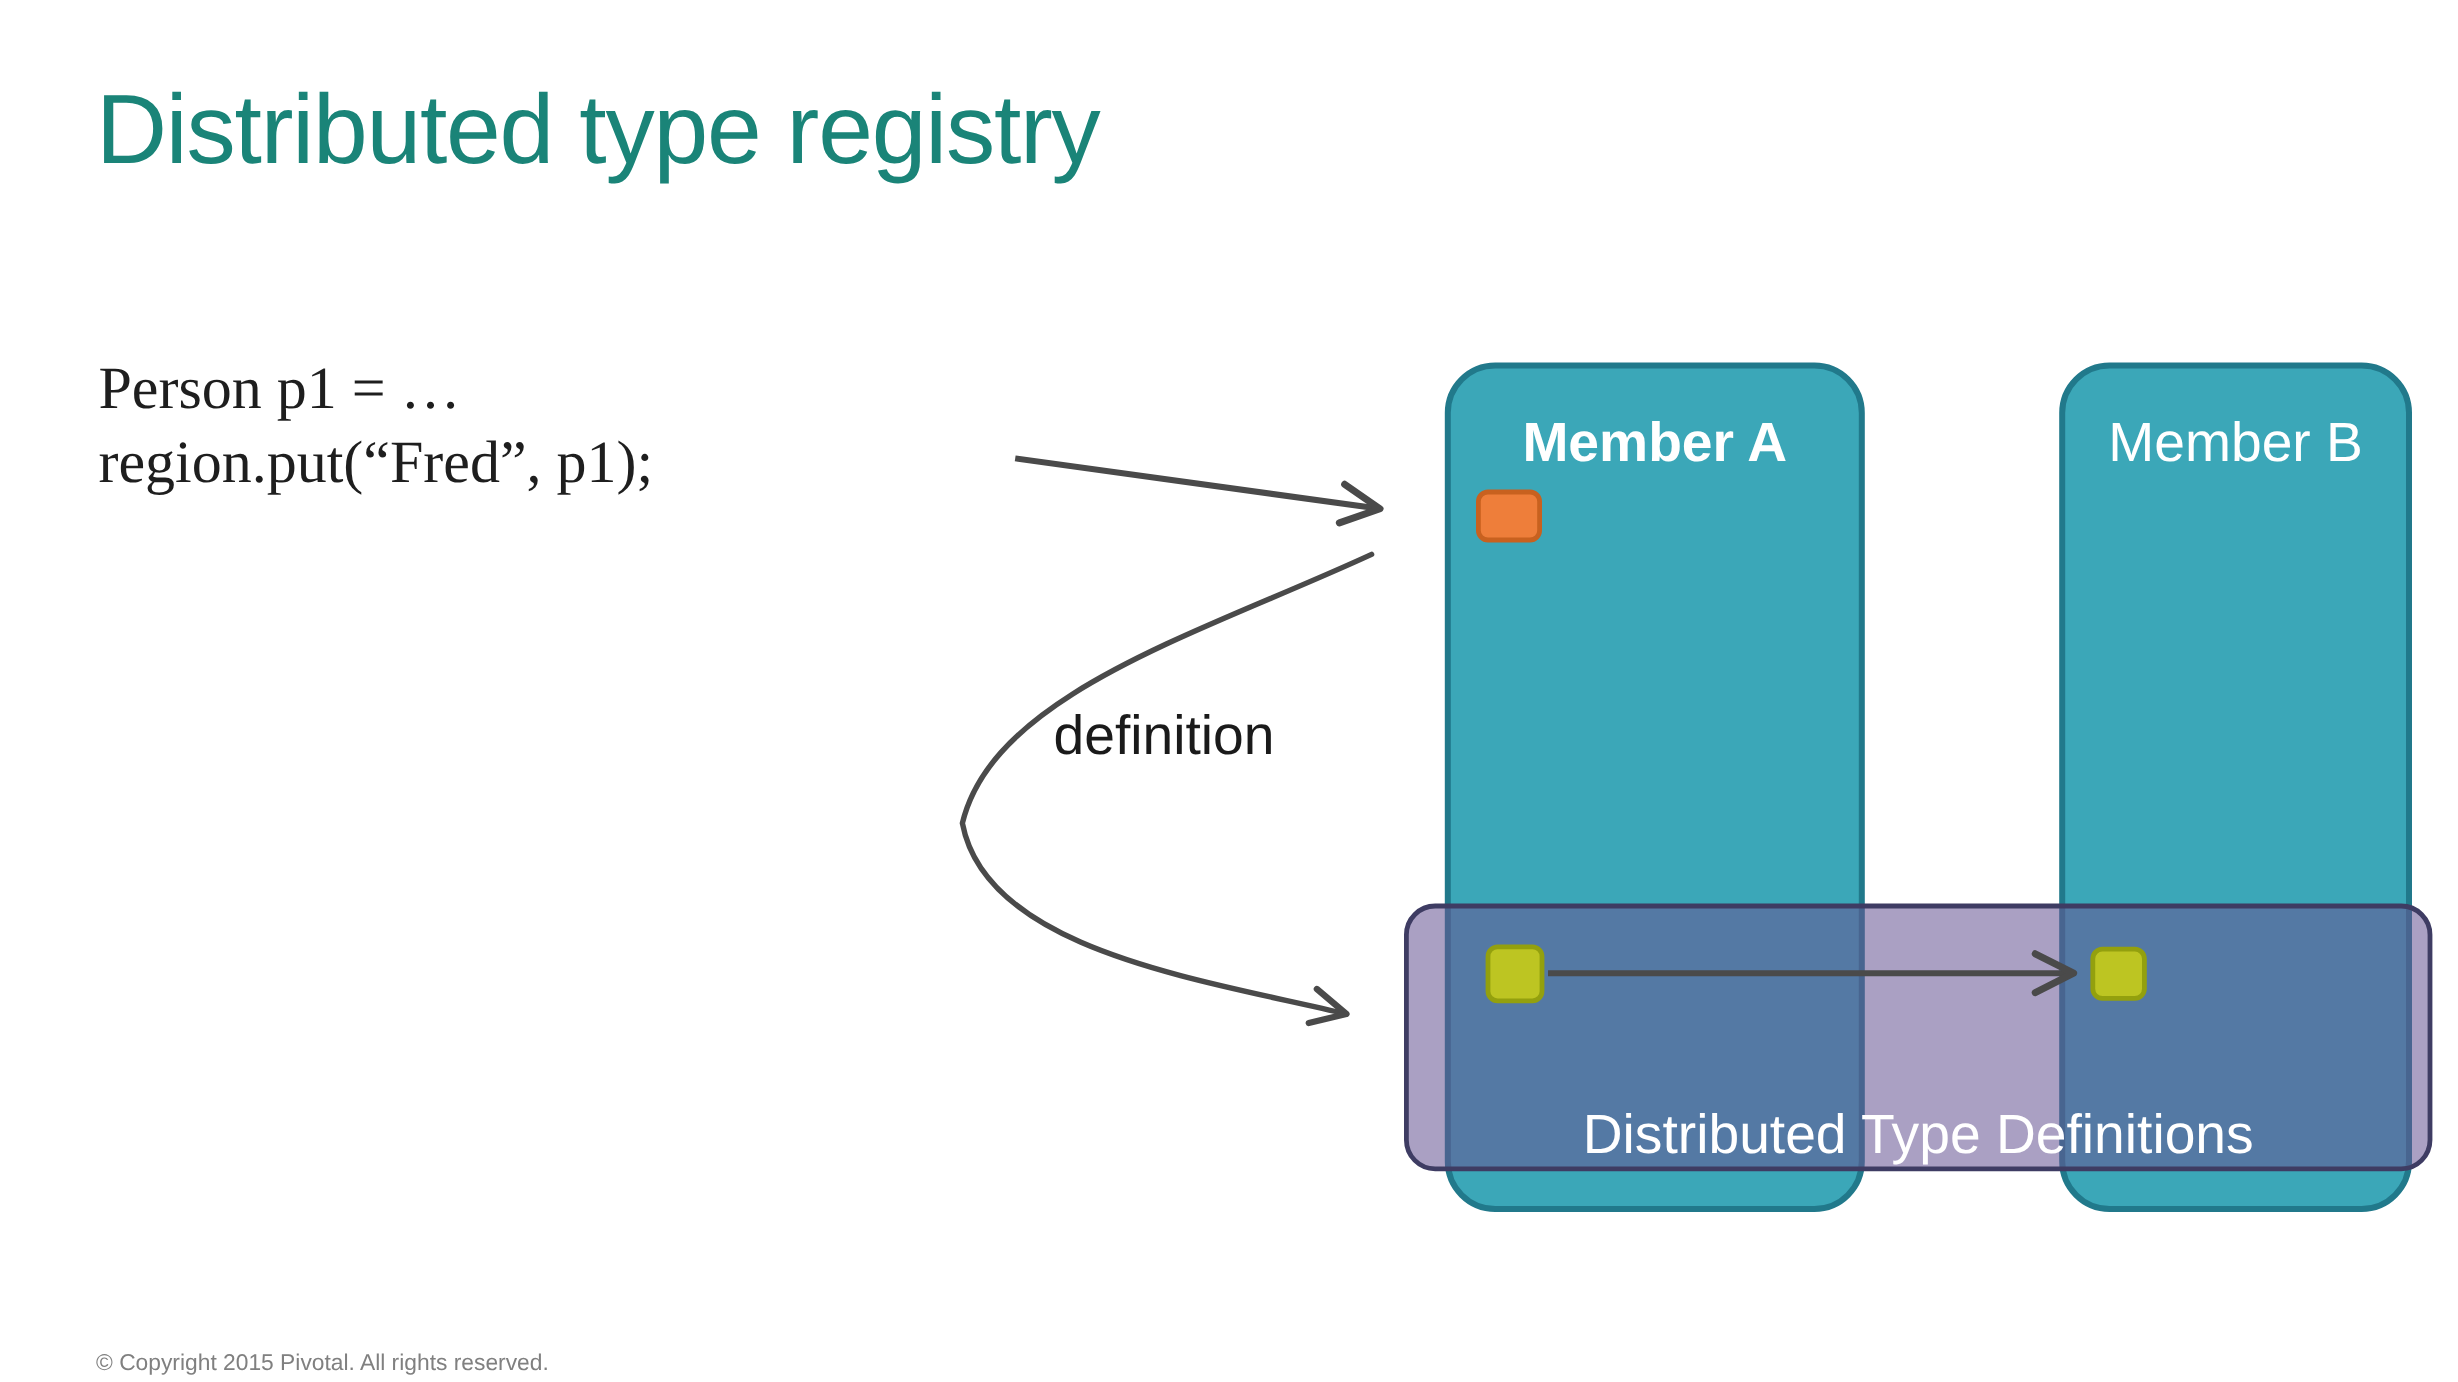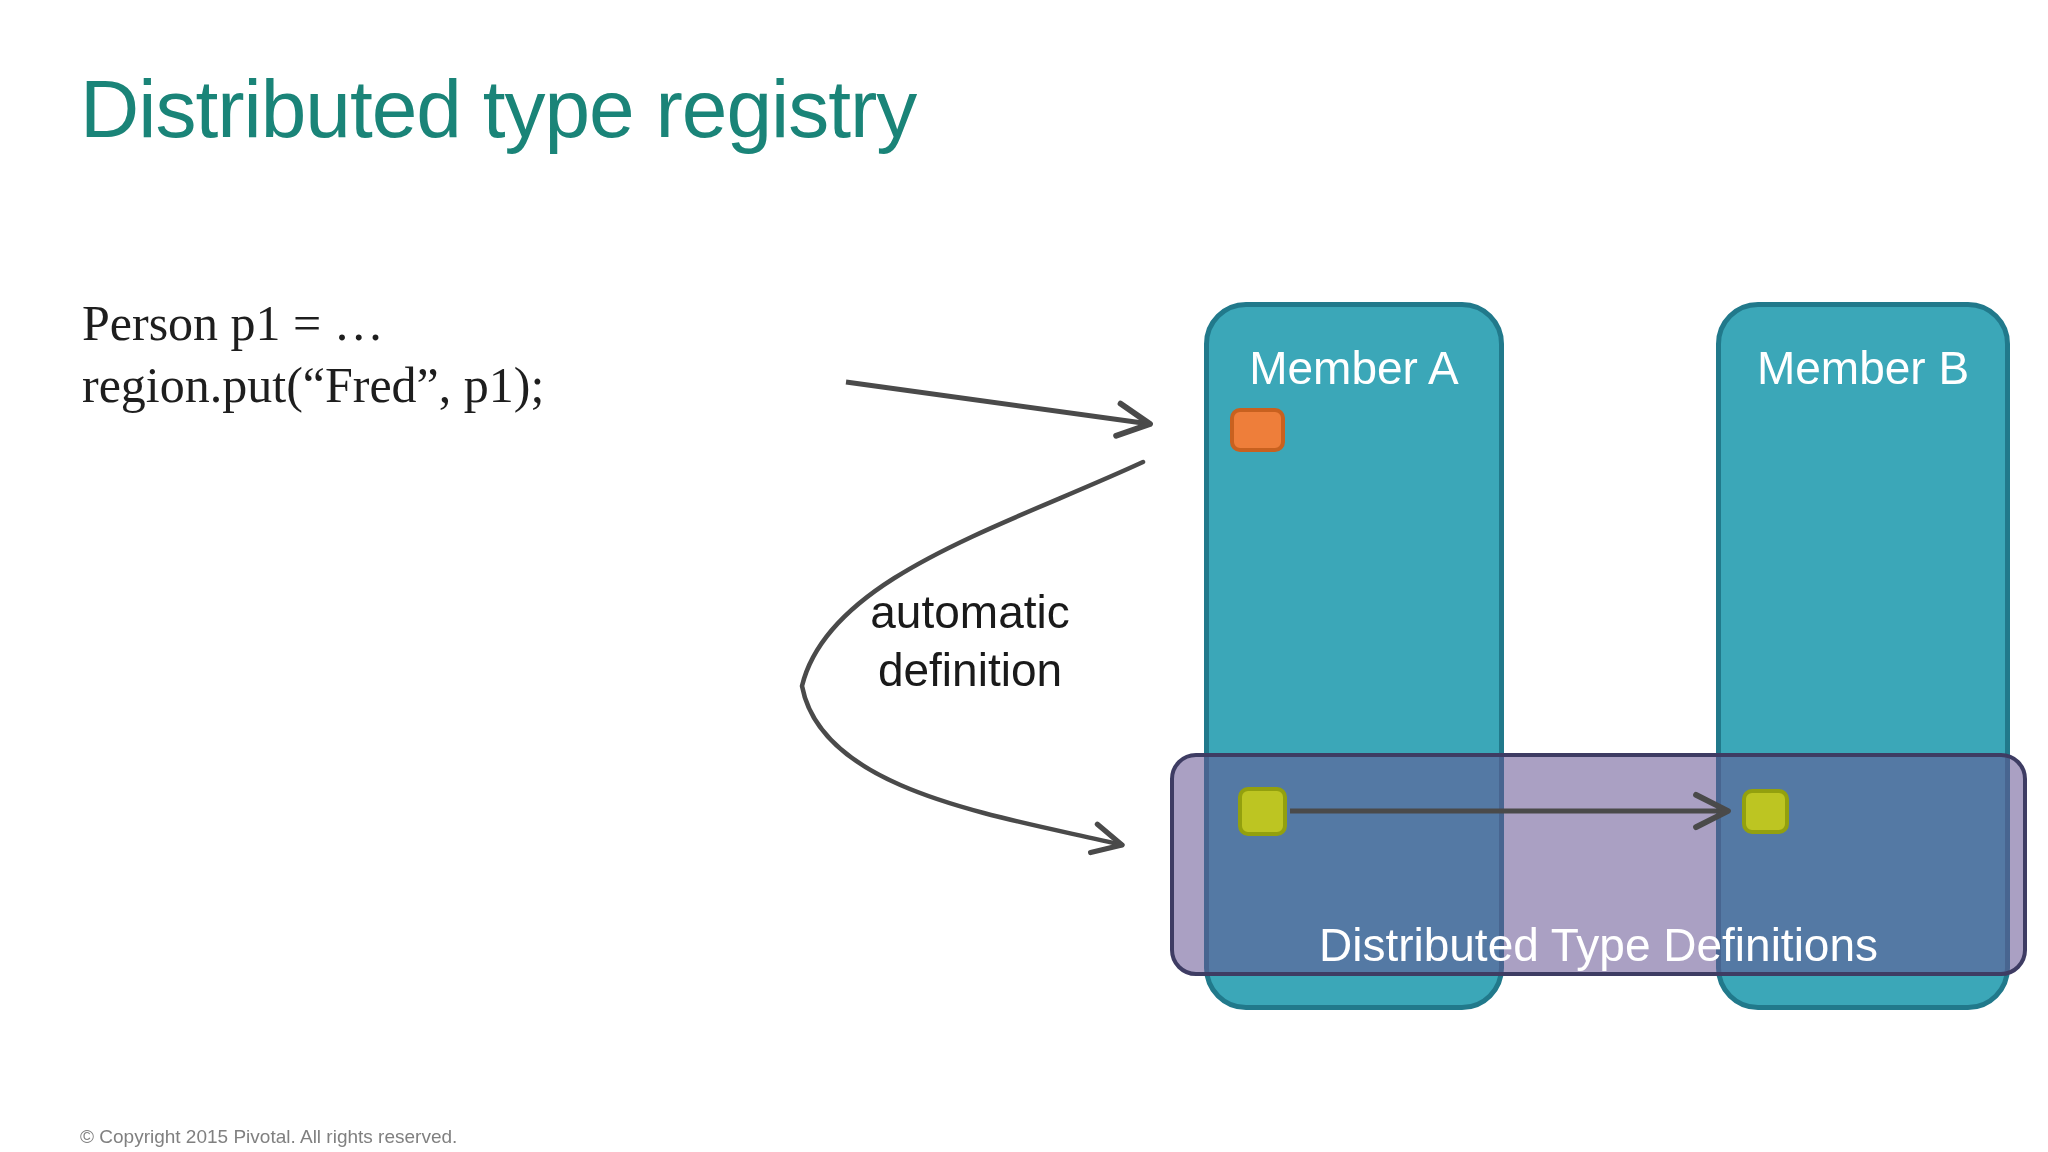--- a/index.html
+++ b/index.html
@@ -22,21 +22,21 @@
     position:absolute;left:770px;top:583px;width:400px;
     text-align:center;font-size:46px;line-height:58px;
     color:var(--annotation-text,#1a1a1a);
   }
   .member-box{
     position:absolute;top:302px;height:708px;box-sizing:border-box;
     background:var(--member-fill,#3ba7b8);
     border:5px solid var(--member-border,#21798b);
     border-radius:42px;z-index:1;
   }
-  .member-a{left:1204px;width:300px;}
+  .member-a{left:1204px;width:350px;font-weight:bold;}
   .member-b{left:1698px;width:294px;margin-left:18px;}
   .member-label{
     display:block;padding-top:34px;text-align:center;
     font-size:46px;color:var(--member-label-text,#ffffff);
   }
   .orange-marker{
     position:absolute;left:1230px;top:408px;width:55px;height:44px;
     box-sizing:border-box;background:var(--orange-fill,#ee7e3a);
     border:4px solid var(--orange-border,#c8611f);border-radius:10px;z-index:2;
   }
@@ -85,21 +85,20 @@
 <body>
 
 <div class="slide">
 
   <h1 class="slide-title">Distributed type registry</h1>
 
   <pre class="code-snippet"><span>Person p1 = …</span>
 <span>region.put(“Fred”, p1);</span></pre>
 
   <div class="annotation">
-    <div>automatic</div>
     <div>definition</div>
   </div>
 
   <div class="member-box member-a">
     <span class="member-label">Member A</span>
   </div>
 
   <div class="member-box member-b">
     <span class="member-label">Member B</span>
   </div>

